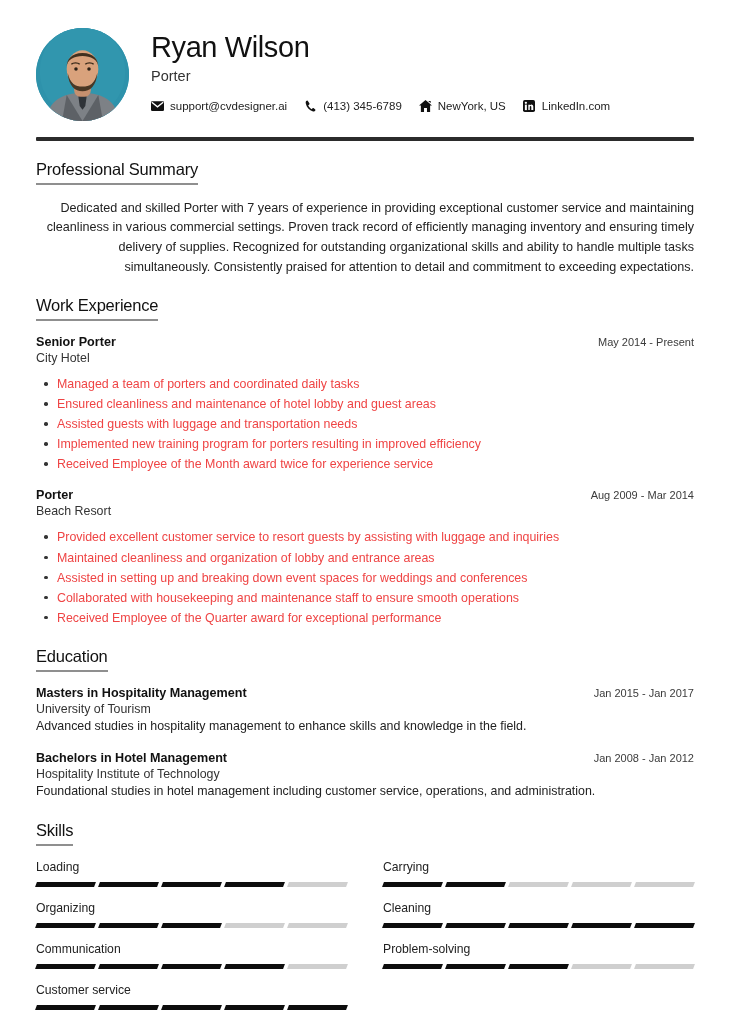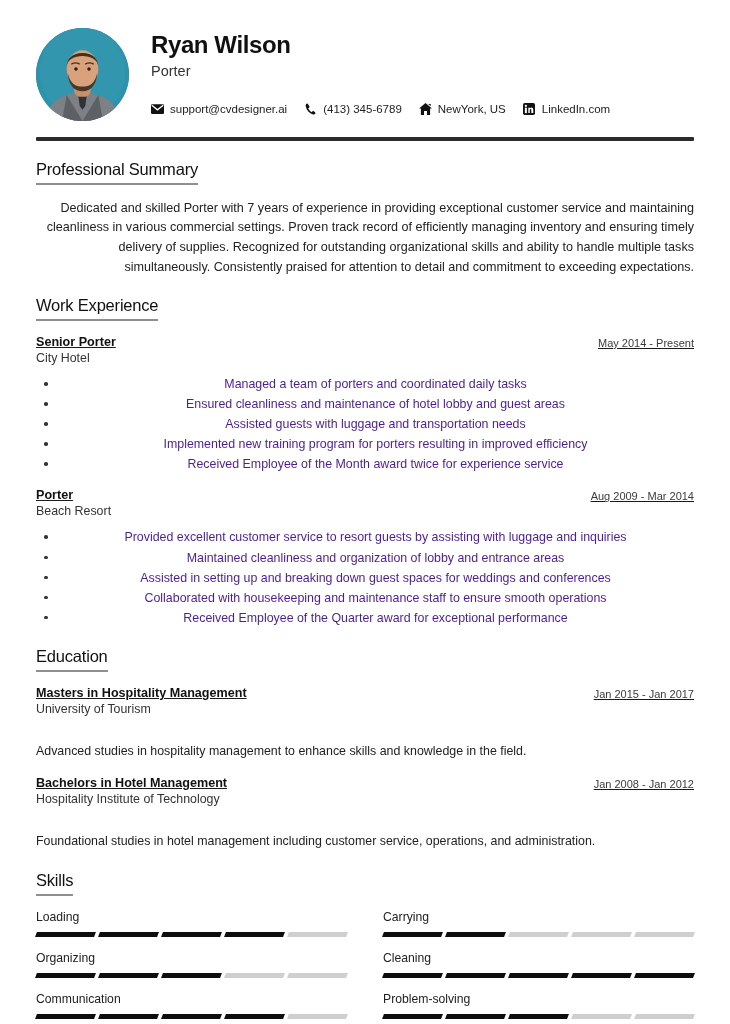--- a/index.html
+++ b/index.html
@@ -40,37 +40,37 @@
   }
   .avatar svg { display: block; width: 100%; height: 100%; }
 
   .header-text {
     padding-left: 22px;
     padding-top: 6px;
     flex: 1 1 auto;
   }
 
   .name {
-    font-size: 24px;
-    font-weight: bold;
+    font-size: 29px;
+    font-weight: normal;
     letter-spacing: -0.4px;
     line-height: 1.05;
     color: #111111;
   }
 
   .job-title {
     font-size: 14.5px;
     color: #333333;
     margin-top: 6px;
     line-height: 1.2;
   }
 
   .contact-row {
     display: flex;
-    margin-top: 22px;
+    margin-top: 14px;
     gap: 17px;
     flex-wrap: nowrap;
   }
   .contact-item {
     display: flex;
     align-items: center;
     font-size: 11.5px;
     color: #222222;
     white-space: nowrap;
   }
@@ -114,22 +114,21 @@
     text-align: right;
   }
 
   
   .entry { margin-bottom: 4px; }
   .entry + .entry { margin-top: 14px; }
 
   .entry-head {
     display: flex;
     justify-content: space-between;
-    align-items: flex-end;
-    text-decoration: underline;
+    align-items: center;
   }
   .entry-role {
     font-size: 12.6px;
     font-weight: bold;
     color: #111111;
   }
   .entry-date {
     font-size: 11px;
     color: #3b3b3b;
     white-space: nowrap;
@@ -142,40 +141,39 @@
   }
 
   .bullets {
     margin: 9px 0 0 0;
     padding-left: 21px;
     list-style: none;
   }
   .bullets li {
     font-size: 12.4px;
     line-height: 1.62;
-    color: #4c1d95;
+    color: #ef4444;
     position: relative;
-    text-align: center;
   }
   .bullets li::before {
     content: "";
     position: absolute;
     left: -13px;
     top: 8px;
     width: 3.5px;
     height: 3.5px;
     background: #333333;
     border-radius: 50%;
   }
 
   .entry-desc {
     font-size: 12.4px;
     line-height: 1.6;
     color: #222222;
-    margin-top: 26px;
+    margin-top: 1px;
   }
 
   
   .skills-grid {
     display: grid;
     grid-template-columns: 1fr 1fr;
     column-gap: 36px;
     row-gap: 0px;
   }
   .skill-cell { padding-bottom: 14px; }
@@ -300,21 +298,21 @@
 
       <div class="entry">
         <div class="entry-head">
           <span class="entry-role">Porter</span>
           <span class="entry-date">Aug 2009 - Mar 2014</span>
         </div>
         <div class="entry-org">Beach Resort</div>
         <ul class="bullets">
           <li>Provided excellent customer service to resort guests by assisting with luggage and inquiries</li>
           <li>Maintained cleanliness and organization of lobby and entrance areas</li>
-          <li>Assisted in setting up and breaking down guest spaces for weddings and conferences</li>
+          <li>Assisted in setting up and breaking down event spaces for weddings and conferences</li>
           <li>Collaborated with housekeeping and maintenance staff to ensure smooth operations</li>
           <li>Received Employee of the Quarter award for exceptional performance</li>
         </ul>
       </div>
 
     </div>
   </div>
 
   <div class="section">
     <div class="section-title">Education</div>

